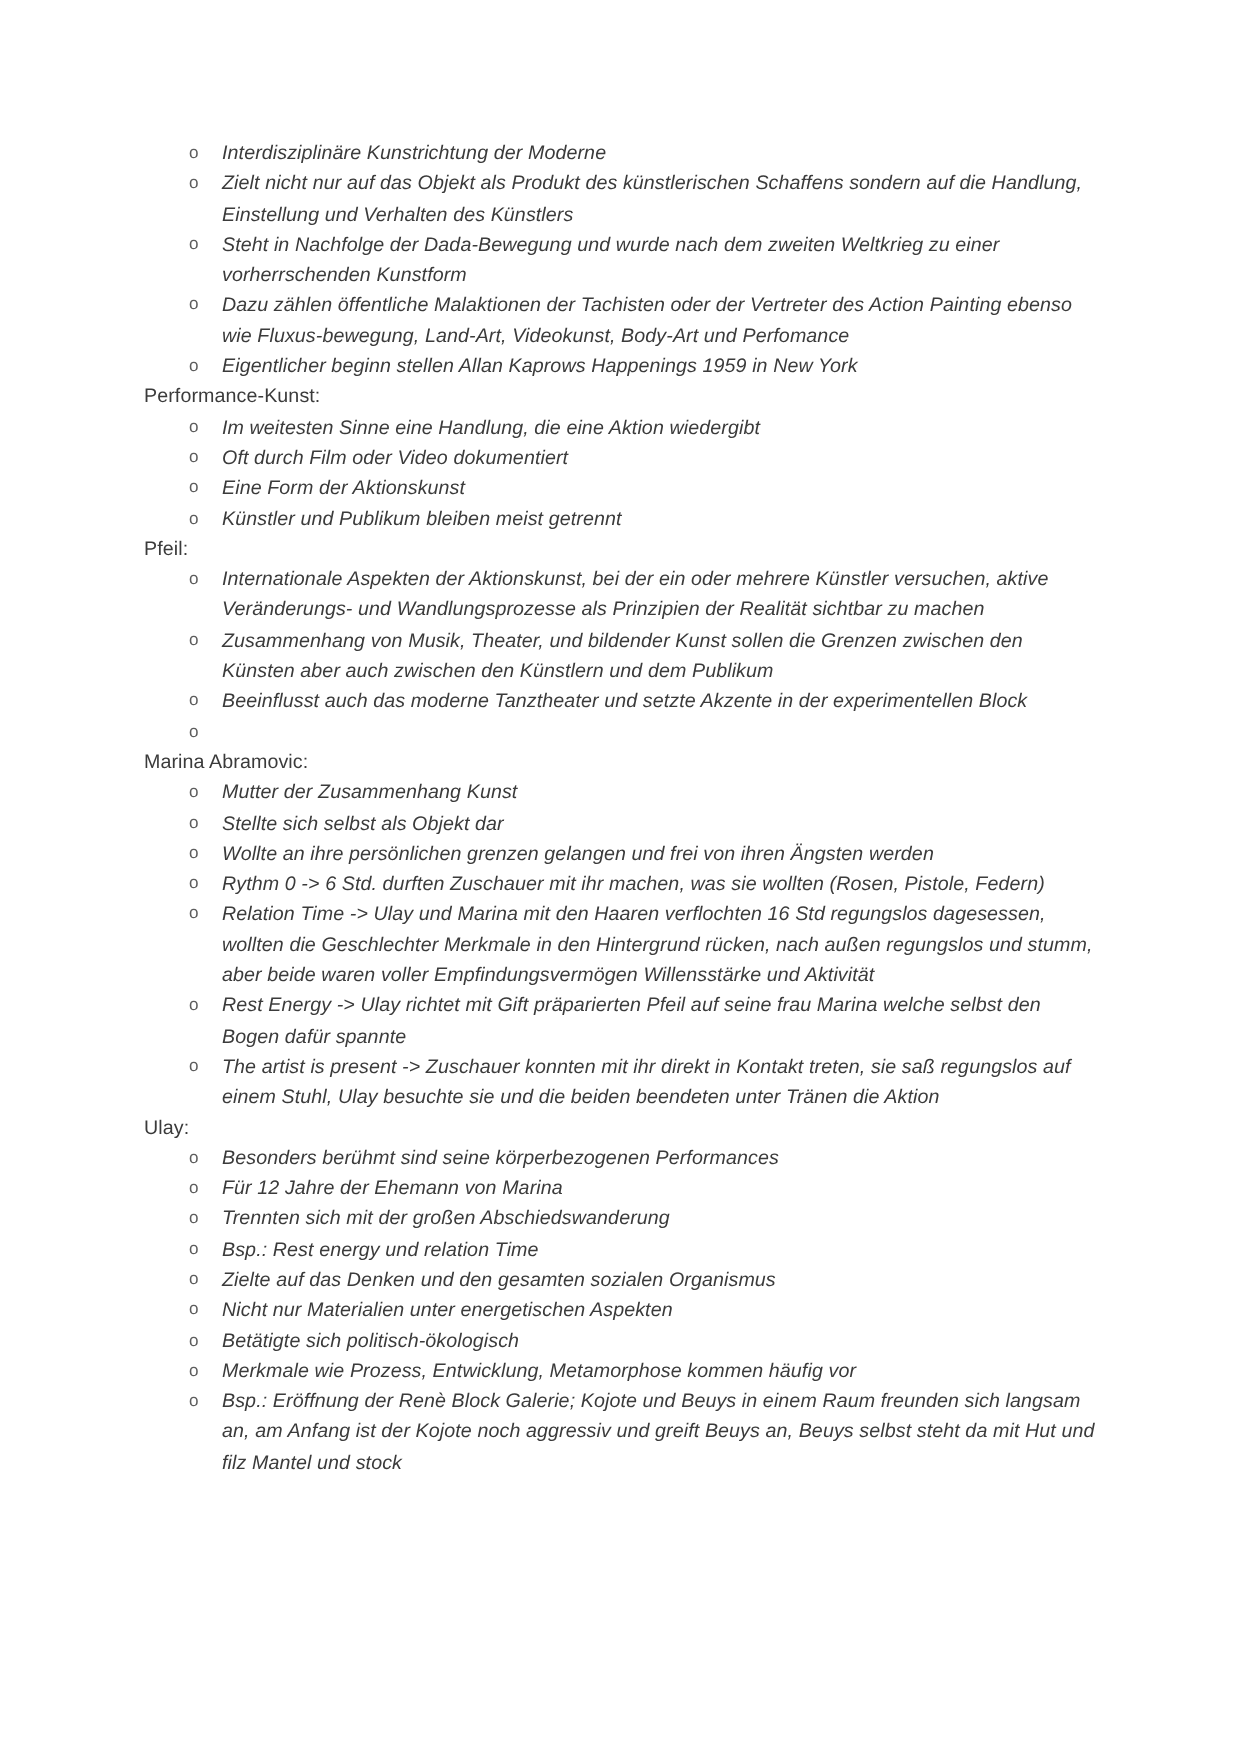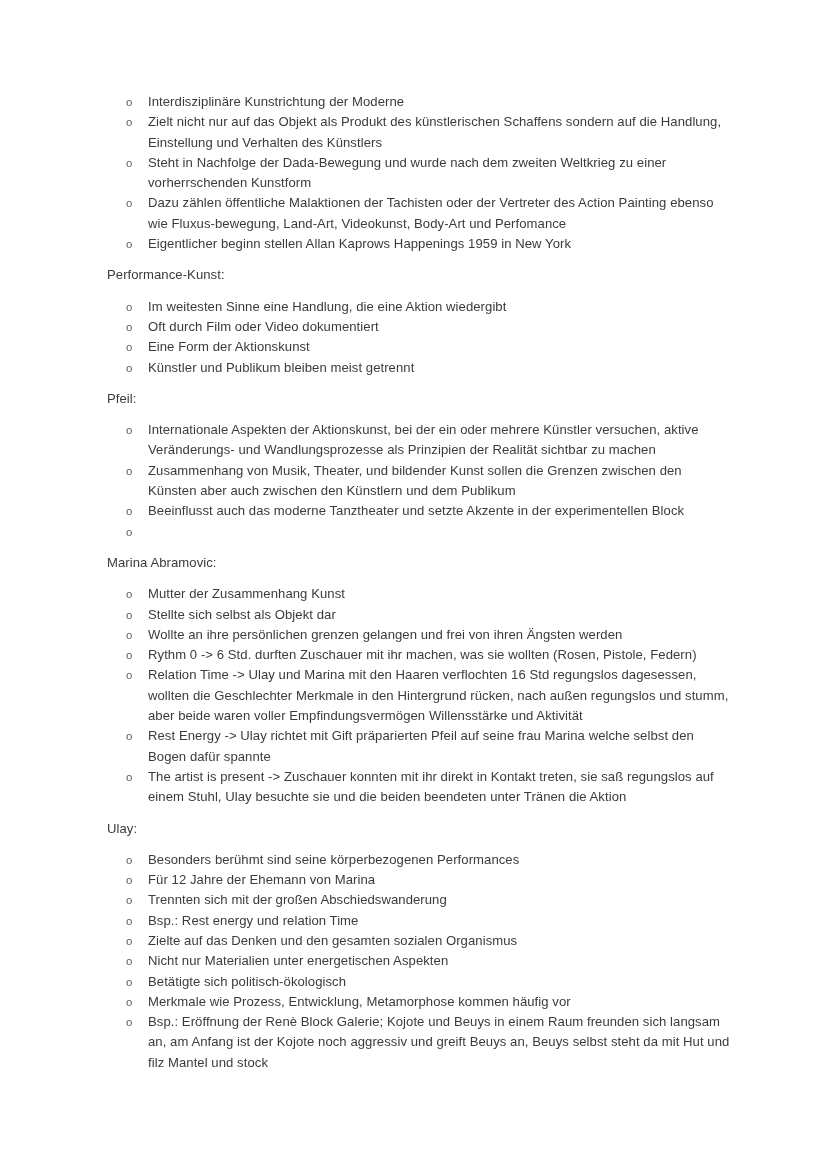--- a/index.html
+++ b/index.html
@@ -24,21 +24,21 @@
     box-sizing: border-box;
     padding: 92px 98px 0 96px;
   }
   .doc-body {
     font-size: 13.1px;
     line-height: 20.3px;
     letter-spacing: 0.005em;
   }
   
   .heading {
-    margin: 11px;
+    margin: 0;
     padding: 0;
     font-size: 13.1px;
     line-height: 20.3px;
     color: #3b3b3b;
     white-space: nowrap;
   }
   
   ul.bullets {
     list-style: none;
     margin: 0;
@@ -58,20 +58,21 @@
     top: 0;
     width: 12px;
     line-height: 20.3px;
     font-size: 11.4px;
     color: #5d5d5d;
     text-align: left;
     pointer-events: none;
   }
   ul.bullets > li > .li-text {
     display: block;
+    font-style: italic;
   }
   
   ul.bullets > li.empty > .li-text {
     min-height: 20.3px;
   }
   .group + .group {
     margin-top: 0;
   }
 </style>
 </head>

